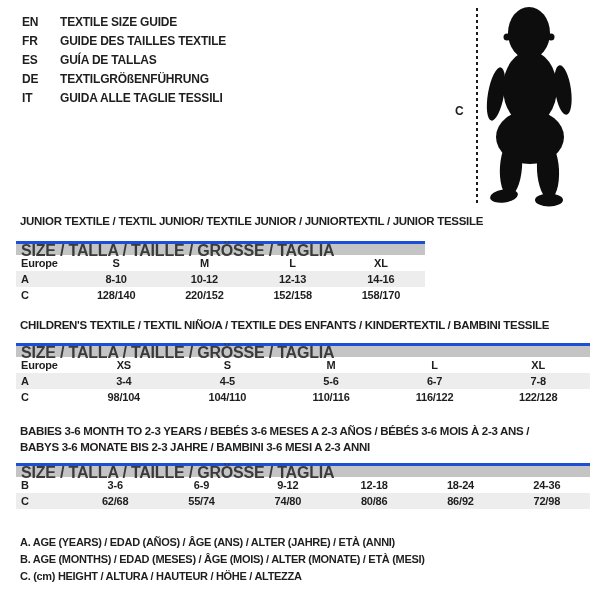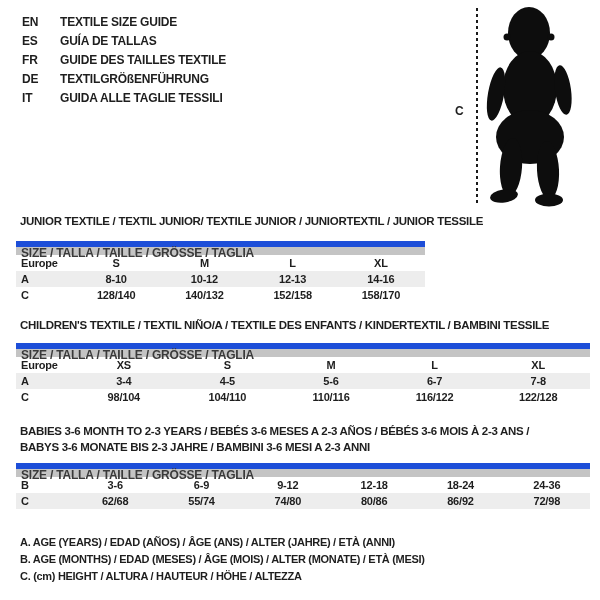--- a/index.html
+++ b/index.html
@@ -43,23 +43,23 @@
 
   
   .size-table { position:absolute; left:16px; }
   #table1 { top:241px; width:409px; }
   #table2 { top:343px; width:574px; }
   #table3 { top:463px; width:574px; }
 
   .t-head {
     height:14px; line-height:13px;
     background:var(--header-bar, #c4c4c4);
-    border-top:6px solid #1d4ed8;
+    border-top:3px solid #1d4ed8;
     color:#3a3a3a;
-    font-size:12px; font-weight:bold; letter-spacing:-0.2px;
+    font-size:16px; font-weight:bold; letter-spacing:-0.2px;
     padding-left:5px;
   }
   .t-row { display:flex; height:16px; line-height:16px; font-size:11px; font-weight:bold; letter-spacing:-0.2px; }
   .t-row.shaded { background:var(--row-shaded, #ededed); }
   .t-label { width:56px; padding-left:5px; text-align:left; }
   .t-cell { flex:1; text-align:center; }
 
   
   .legend { position:absolute; left:20px; top:534px; }
   .legend-line {
@@ -69,26 +69,26 @@
 </style>
 </head>
 <body style="--header-bar: #c4c4c4; --row-shaded: #ededed;">
 
 <div class="lang-list">
   <div class="lang-row">
     <span class="lang-code">EN</span>
     <span class="lang-title">TEXTILE SIZE GUIDE</span>
   </div>
   <div class="lang-row">
+    <span class="lang-code">FR</span>
+    <span class="lang-title">GUIDE DES TAILLES TEXTILE</span>
+  </div>
+  <div class="lang-row">
     <span class="lang-code">ES</span>
     <span class="lang-title">GUÍA DE TALLAS</span>
-  </div>
-  <div class="lang-row">
-    <span class="lang-code">FR</span>
-    <span class="lang-title">GUIDE DES TAILLES TEXTILE</span>
   </div>
   <div class="lang-row">
     <span class="lang-code">DE</span>
     <span class="lang-title">TEXTILGRÖßENFÜHRUNG</span>
   </div>
   <div class="lang-row">
     <span class="lang-code">IT</span>
     <span class="lang-title">GUIDA ALLE TAGLIE TESSILI</span>
   </div>
 </div>
@@ -128,21 +128,21 @@
     <div class="t-row shaded">
       <div class="t-label">A</div>
       <div class="t-cell">8-10</div>
       <div class="t-cell">10-12</div>
       <div class="t-cell">12-13</div>
       <div class="t-cell">14-16</div>
     </div>
     <div class="t-row">
       <div class="t-label">C</div>
       <div class="t-cell">128/140</div>
-      <div class="t-cell">140/132</div>
+      <div class="t-cell">220/152</div>
       <div class="t-cell">152/158</div>
       <div class="t-cell">158/170</div>
     </div>
   </div>
 
 <div class="sec-title" id="title2">
   <div>CHILDREN'S TEXTILE / TEXTIL NIÑO/A / TEXTILE DES ENFANTS / KINDERTEXTIL / BAMBINI TESSILE</div>
 </div>
 <div class="size-table" id="table2">
     <div class="t-head">SIZE / TALLA / TAILLE / GRÖSSE / TAGLIA</div>

